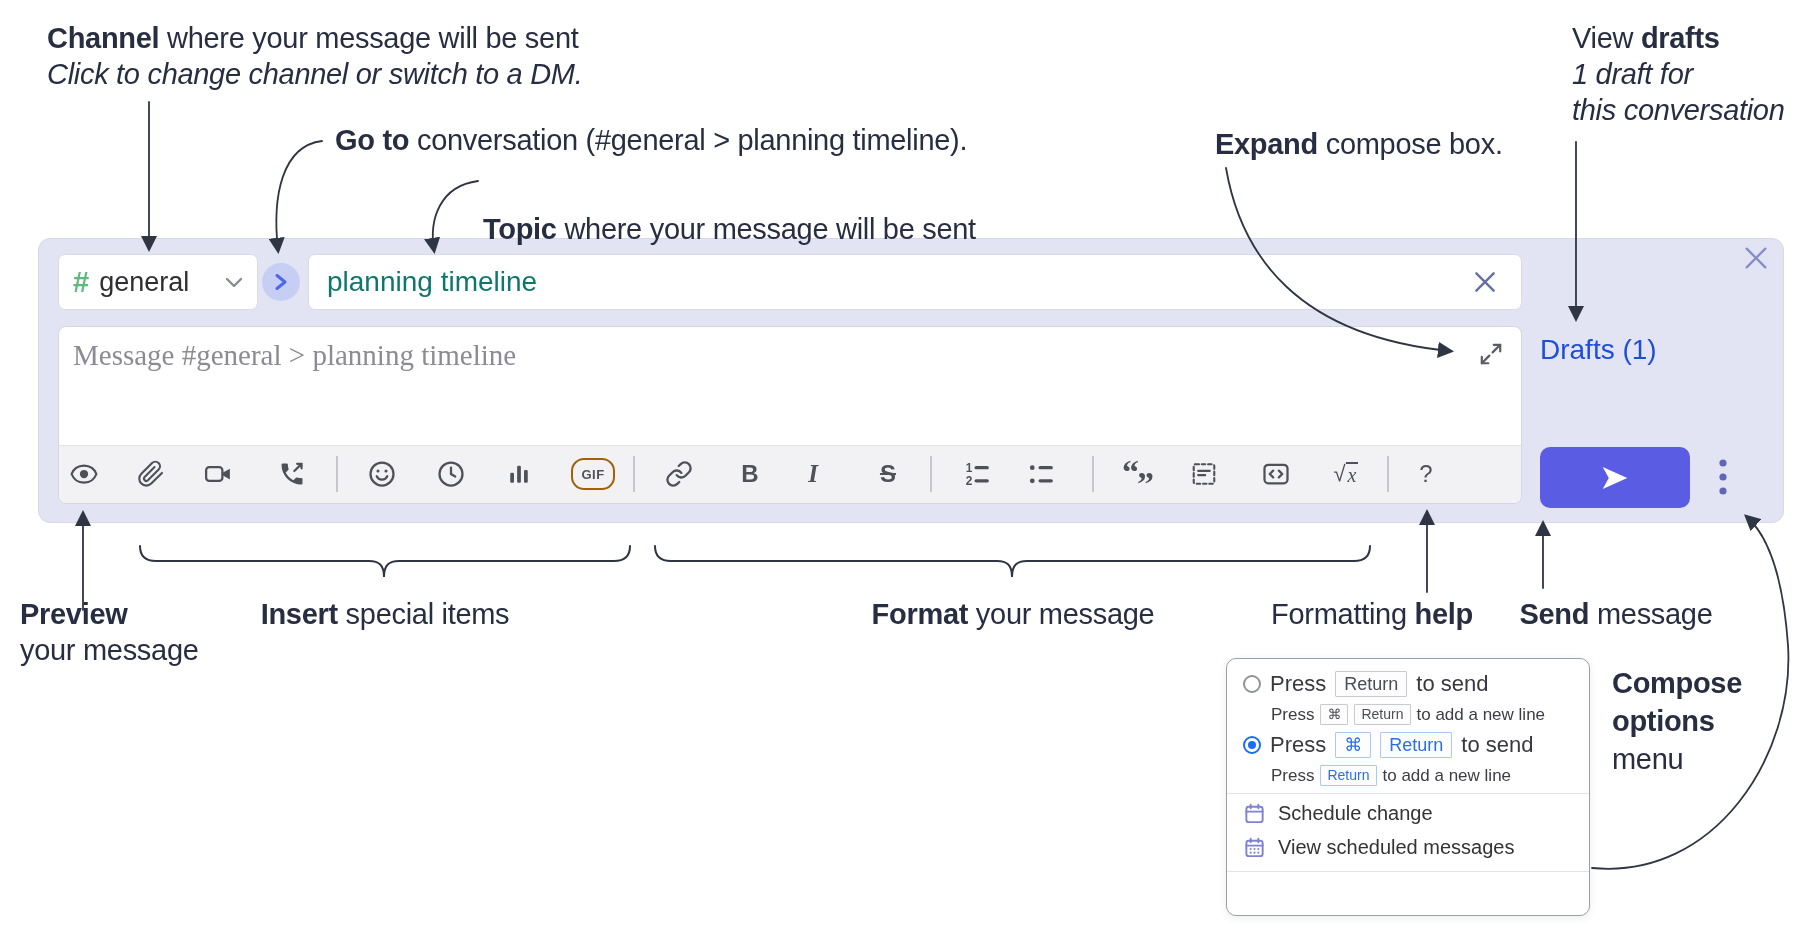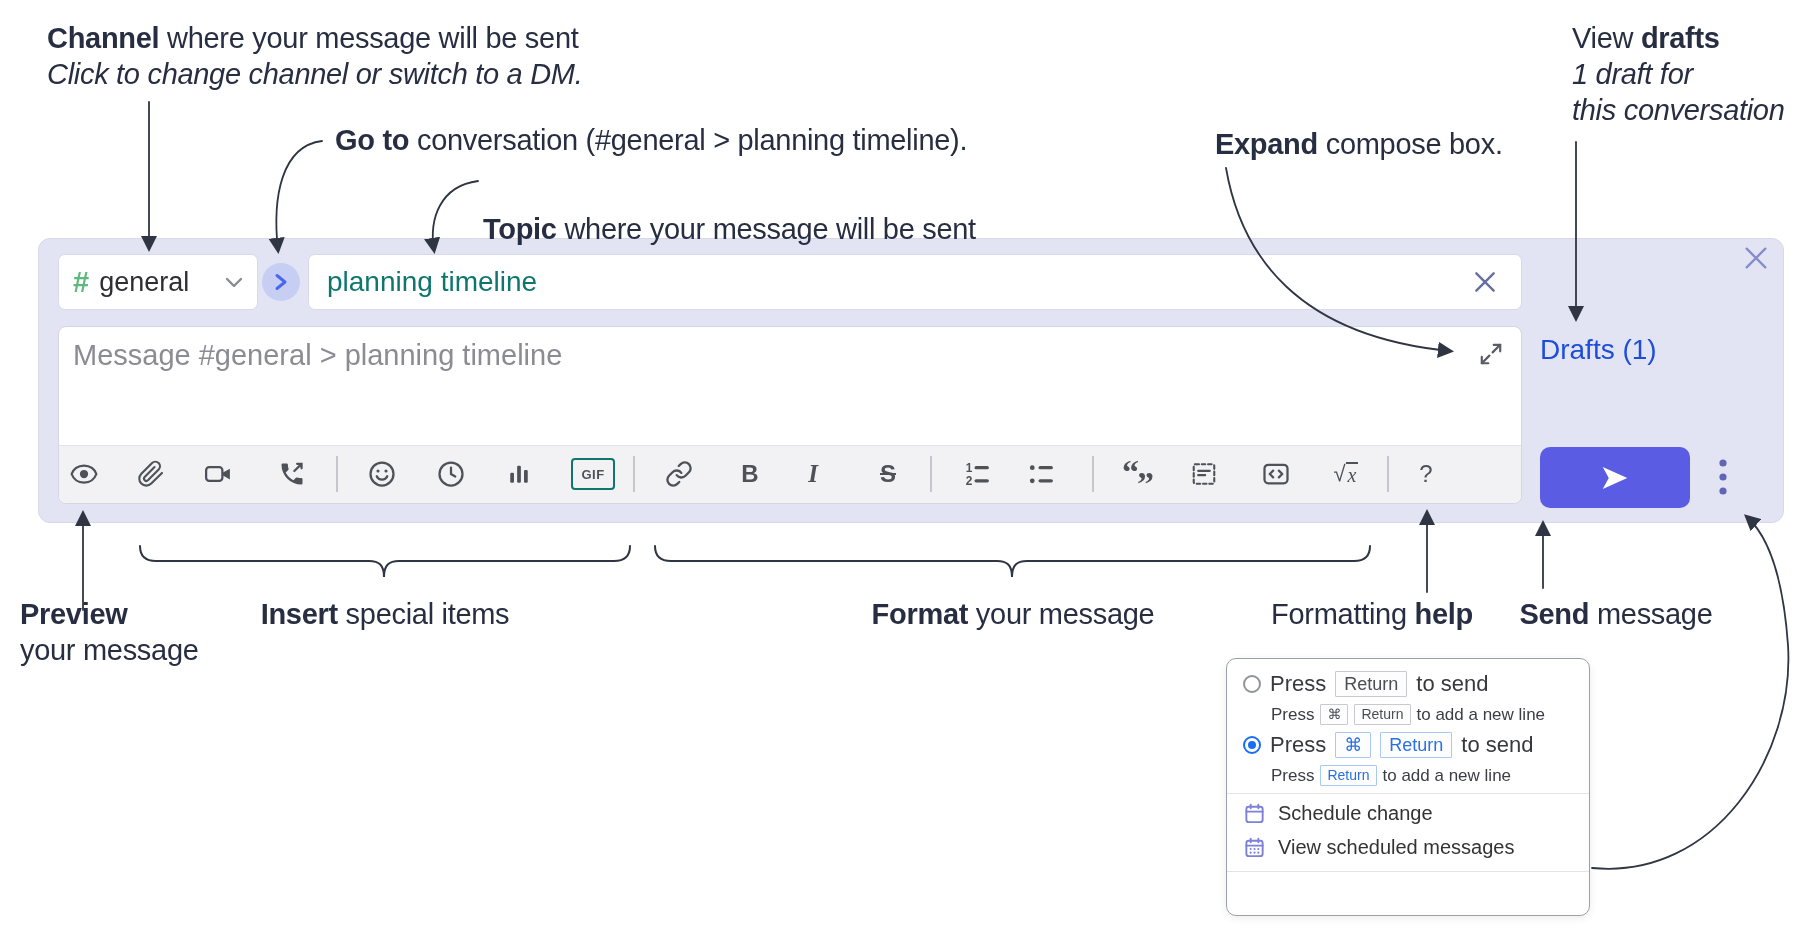--- a/index.html
+++ b/index.html
@@ -26,41 +26,41 @@
          border:1px solid #d8daea;border-radius:7px;box-sizing:border-box;font-family:inherit;
          font-size:28px;color:#0f766e;padding:0 52px 0 18px;outline:none;z-index:2;}
   .topic-clear{position:absolute;left:1468px;top:266px;width:34px;height:34px;border:none;background:transparent;
          cursor:pointer;color:#666fa0;z-index:3;padding:0;}
   .panel-close{position:absolute;left:1740px;top:243px;width:32px;height:32px;border:none;background:transparent;
          cursor:pointer;color:#868cc8;z-index:3;padding:0;}
   .drafts{position:absolute;left:1540px;top:334px;font-size:28px;color:#1d4ed8;text-decoration:none;z-index:2;cursor:pointer;}
   .msgbox{position:absolute;left:58px;top:326px;width:1464px;height:178px;background:#fff;
          border:1px solid #d4d6e4;border-radius:8px;box-sizing:border-box;z-index:2;}
   .msgbox textarea{position:absolute;left:0;top:0;width:100%;height:118px;border:none;background:transparent;
-         resize:none;outline:none;font-family:Liberation Sans, sans-serif;font-size:29px;color:#1d1d23;
+         resize:none;outline:none;font-family:Liberation Serif, serif;font-size:29px;color:#1d1d23;
          padding:12px 50px 0 14px;box-sizing:border-box;}
   .msgbox textarea::placeholder{color:#8b8b93;opacity:1;}
   .expand-btn{position:absolute;right:16px;top:14px;width:28px;height:28px;border:none;background:transparent;
          color:#5a5c64;cursor:pointer;padding:0;z-index:3;}
   .toolbar{position:absolute;left:0;bottom:0;width:100%;height:57px;background:#f2f2f5;
          border-top:1px solid #e1e1e8;border-radius:0 0 8px 8px;}
   .tb{position:absolute;top:11px;width:34px;height:34px;border:none;background:transparent;color:#4e5158;
       cursor:pointer;padding:0;display:flex;align-items:center;justify-content:center;}
   .tb svg{display:block;}
   .tdiv{position:absolute;top:10px;width:2px;height:36px;background:#c5c6ce;}
   .tb-b{font-weight:700;font-size:24px;color:#4e5158;}
   .tb-i{font-family:"Liberation Serif",serif;font-style:italic;font-weight:600;font-size:25px;color:#4e5158;}
   .tb-s{font-weight:600;font-size:24px;color:#4e5158;text-decoration:line-through;}
   .tb-q{position:relative;width:34px;height:34px;font-family:"Liberation Serif",serif;font-weight:700;color:#4e5158;}
   .tb-q .q1{position:absolute;left:1px;top:-4px;font-size:34px;}
   .tb-q .q2{position:absolute;right:1px;top:8px;font-size:34px;}
   .tb-math{display:flex;align-items:center;color:#4e5158;font-size:22px;}
   .tb-math .vx{font-family:"Liberation Serif",serif;font-style:italic;border-top:2px solid #4e5158;padding:0 2px;font-size:20px;}
   .tb-help{font-size:24px;font-weight:500;color:#4e5158;}
-  .gifbox{width:40px;height:28px;border:2px solid #0f766e;border-radius:4px;display:flex;align-items:center;
+  .gifbox{width:40px;height:28px;border:2px solid #a16207;border-radius:13px;display:flex;align-items:center;
       justify-content:center;font-size:13px;font-weight:700;color:#4e5158;letter-spacing:0.5px;}
   .send-btn{position:absolute;left:1540px;top:447px;width:150px;height:61px;background:#5a5ce4;border:none;
       border-radius:10px;cursor:pointer;display:flex;align-items:center;justify-content:center;z-index:2;}
   .more-btn{position:absolute;left:1706px;top:448px;width:34px;height:58px;border:none;background:transparent;
       cursor:pointer;z-index:2;display:flex;align-items:center;justify-content:center;}
 
   
   .menu{position:absolute;left:1226px;top:658px;width:364px;height:258px;background:#fff;
       border:1px solid #9aa0aa;border-radius:10px;box-sizing:border-box;z-index:7;
       box-shadow:0 2px 8px rgba(0,0,0,0.08);font-size:22px;color:#37393f;}
@@ -314,20 +314,25 @@
   </div>
 
   <div class="note center" style="left:1372px;top:596px;">
     <span>Formatting </span><b>help</b>
   </div>
 
   <div class="note center" style="left:1616px;top:596px;">
     <b>Send</b><span> message</span>
   </div>
 
+  <div class="note" style="left:1612px;top:664px;line-height:38px;">
+    <div><b>Compose</b></div>
+    <div><b>options</b></div>
+    <div>menu</div>
+  </div>
 
   <div class="menu">
     <div class="opt" style="top:12px;">
       <span class="radio"></span>
       <span>Press</span>
       <kbd>Return</kbd>
       <span>to send</span>
     </div>
     <div class="sub" style="top:45px;">
       <span>Press</span>

